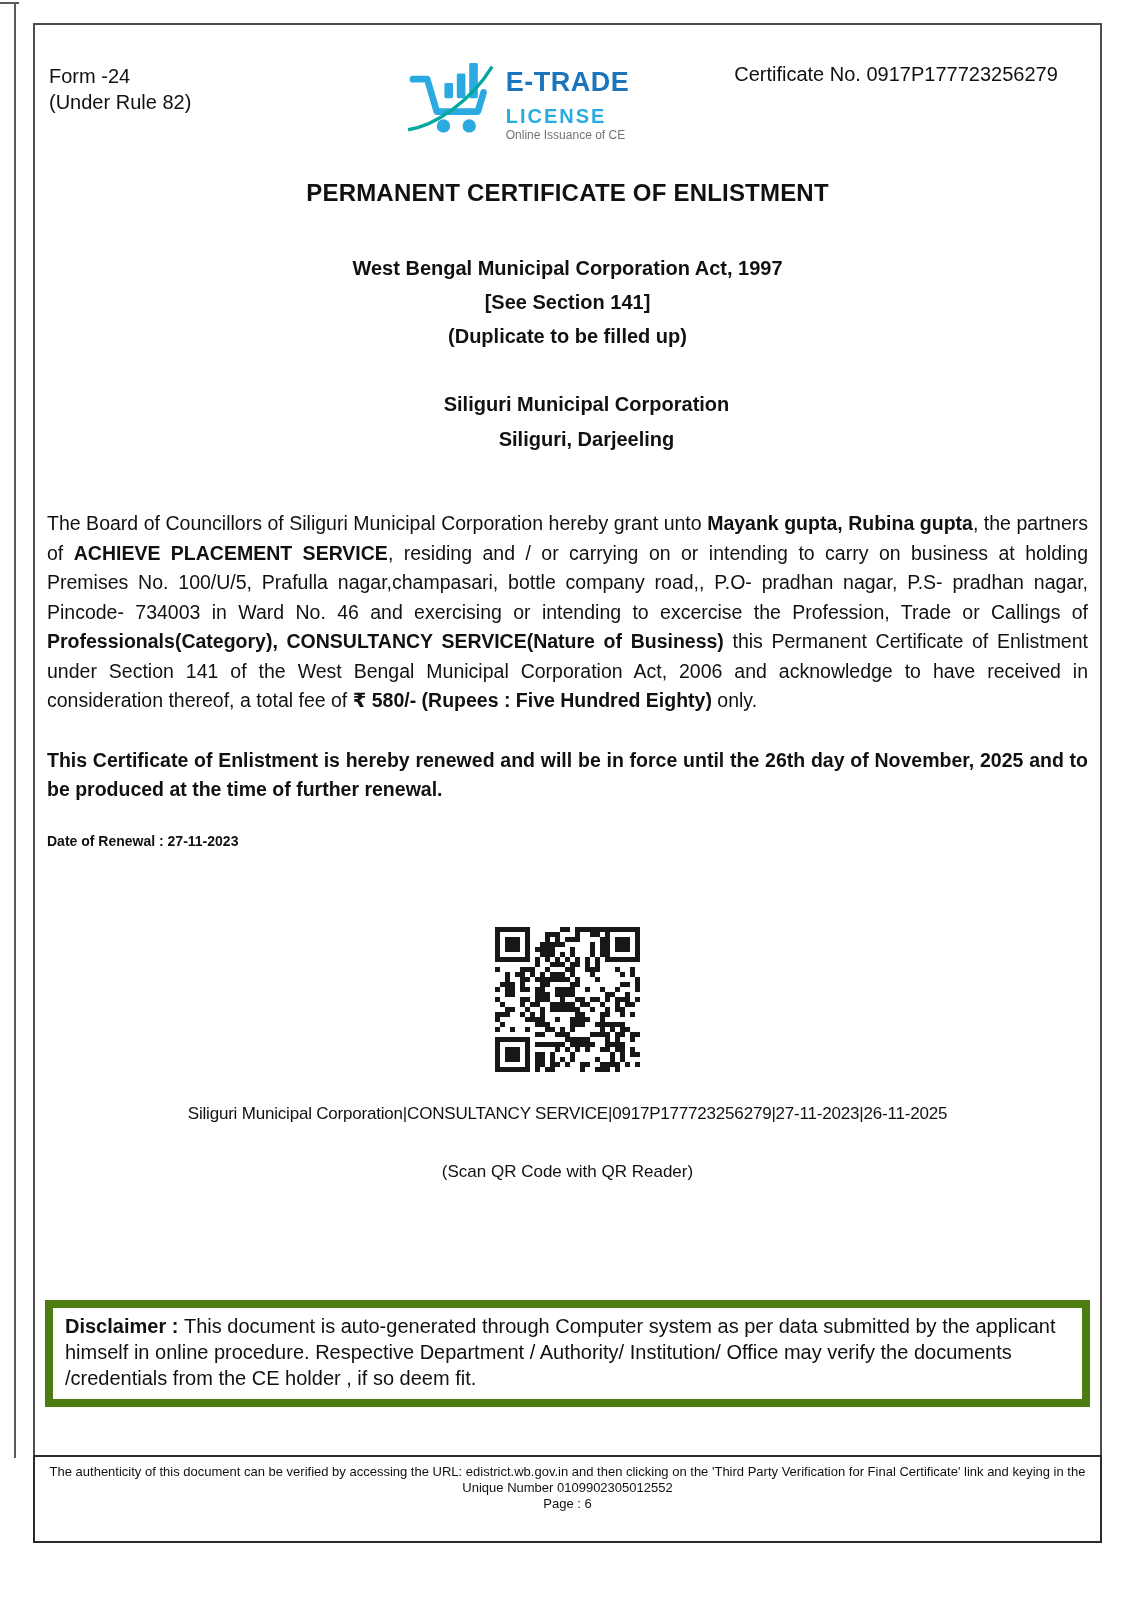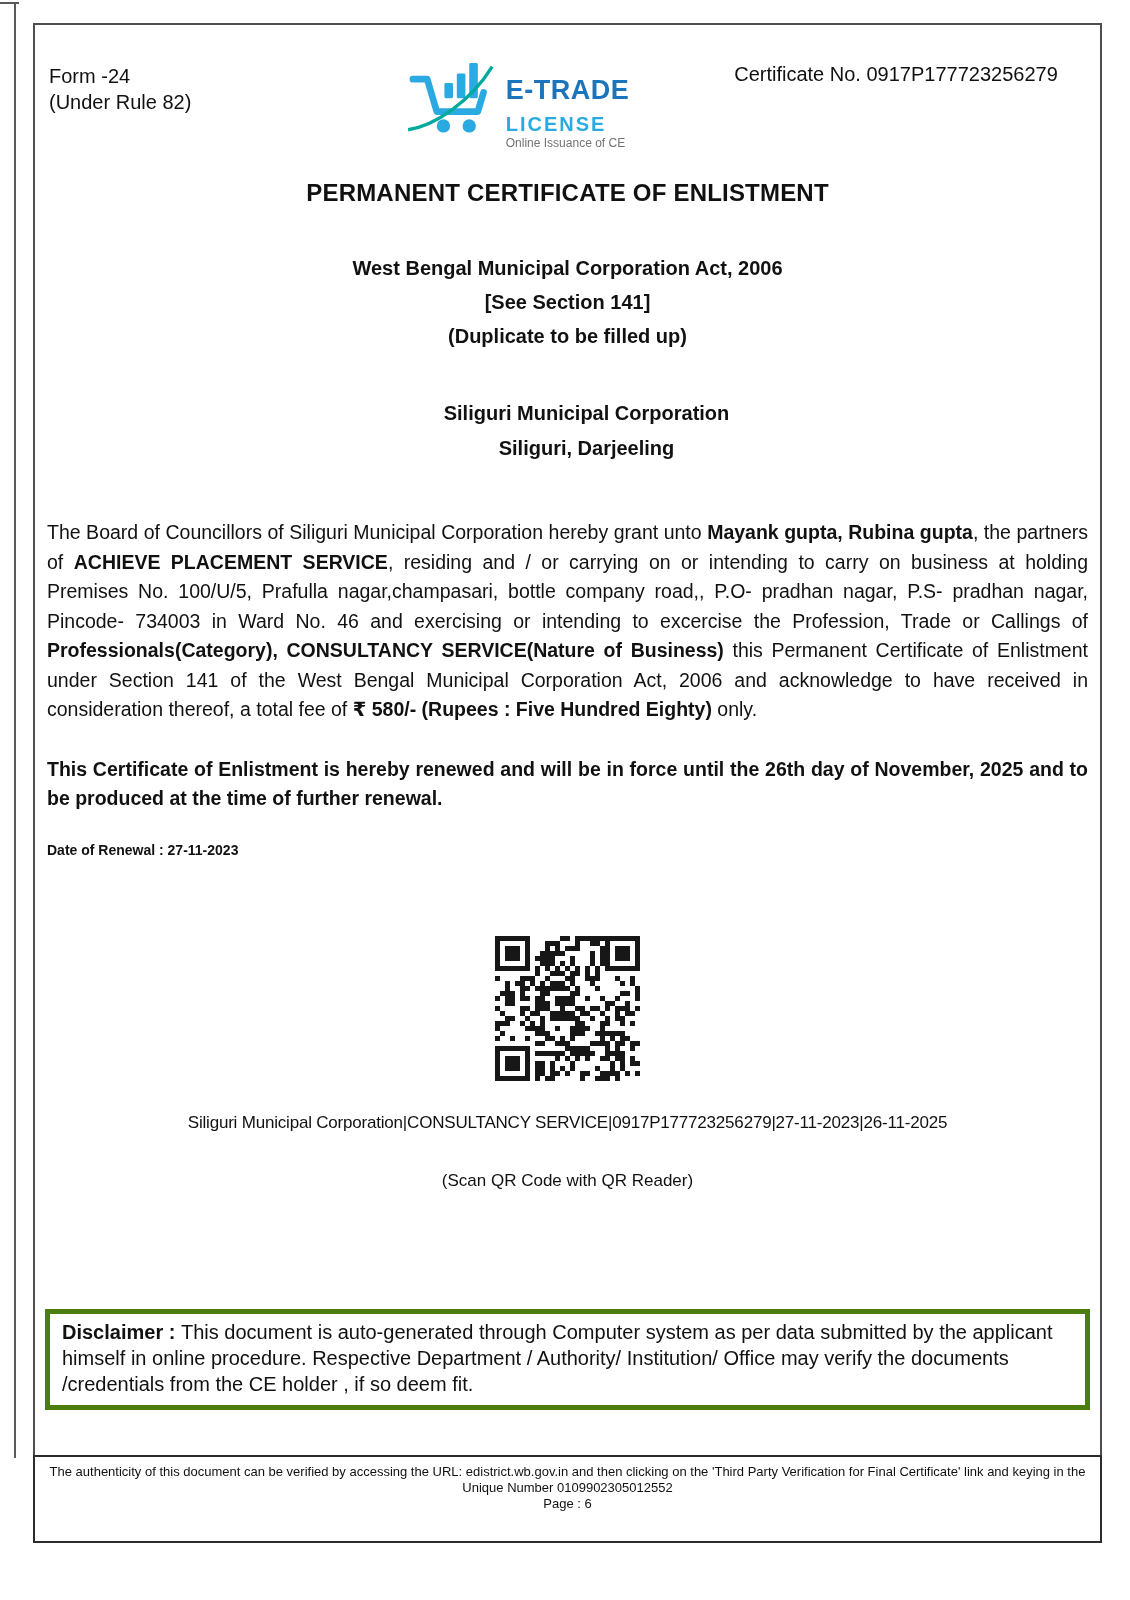--- a/index.html
+++ b/index.html
@@ -16,48 +16,48 @@
   .main-box{
     position:absolute;left:33px;top:23px;width:1065px;height:1430px;
     border:2px solid #4d4d4d;background:#fff;box-sizing:content-box;
   }
   .header-row{
     display:flex;justify-content:space-between;align-items:flex-start;
     margin:38px 14px 0 14px;
     gap:39px;
   }
   .form-info{font-size:20px;line-height:26px;width:240px;}
-  .logo{display:flex;align-items:flex-end;margin-top:-2px;margin-left:40px;}
+  .logo{display:flex;align-items:center;margin-top:-2px;margin-left:40px;}
   .logo-text{margin-left:6px;line-height:1;}
   .logo-l1{font-size:27px;font-weight:bold;letter-spacing:.5px;color:#1b75bc;}
   .logo-l2{font-size:20px;font-weight:bold;letter-spacing:2px;color:#29abe2;margin-top:10px;}
   .logo-l3{font-size:12px;color:#737373;margin-top:3px;}
   .cert-no{font-size:20px;width:380px;text-align:center;white-space:nowrap;}
 
   .doc-title{font-size:24px;font-weight:bold;text-align:center;margin:30px 0 0 0;letter-spacing:.2px;}
   .subtitles{margin-top:44px;text-align:center;font-size:20px;font-weight:bold;line-height:34px;}
-  .municipality{margin-top:43px;text-align:center;font-size:20px;font-weight:bold;line-height:35px;padding-left:38px;}
+  .municipality{margin-top:34px;text-align:center;font-size:20px;font-weight:bold;line-height:35px;padding-left:38px;}
 
   .body-par{
     margin:52px 12px 0 12px;font-size:19.5px;line-height:29.5px;
     text-align:justify;
   }
   .renewal-par{
     margin:30px 12px 0 12px;font-size:19.5px;line-height:29.5px;
     font-weight:bold;text-align:justify;
   }
   .date-renewal{margin:28px 12px 0 12px;font-size:14px;font-weight:bold;}
 
   .qr-wrap{margin-top:78px;text-align:center;}
   .qr-wrap svg{display:inline-block;background:#fff;}
   .qr-caption{margin-top:28px;text-align:center;font-size:17px;letter-spacing:-.2px;}
   .qr-hint{margin-top:38px;text-align:center;font-size:17px;}
 
   .disclaimer-box{
-    margin:118px 10px 0 10px;border:5px solid #4d7c0f;
+    margin:118px 10px 0 10px;border:8px solid #4d7c0f;
     padding:5px 12px 8px 12px;font-size:20px;line-height:26px;text-align:left;
   }
 
   .footer-box{
     position:absolute;left:33px;top:1455px;width:1065px;height:84px;
     border:2px solid #2b2b2b;background:#fff;box-sizing:content-box;
     text-align:center;font-size:13px;line-height:16px;
   }
   .footer-inner{padding:7px 12px 0 12px;}
   .bold{font-weight:bold;}
@@ -97,21 +97,21 @@
           <div class="logo-l3">Online Issuance of CE</div>
         </div>
       </div>
 
       <div class="cert-no">Certificate No. 0917P177723256279</div>
     </div>
 
     <h1 class="doc-title">PERMANENT CERTIFICATE OF ENLISTMENT</h1>
 
     <div class="subtitles">
-      <div>West Bengal Municipal Corporation Act, 2006</div>
+      <div>West Bengal Municipal Corporation Act, 1997</div>
       <div>[See Section 141]</div>
       <div>(Duplicate to be filled up)</div>
     </div>
 
     <div class="municipality">
       <div>Siliguri Municipal Corporation</div>
       <div>Siliguri, Darjeeling</div>
     </div>
 
     <p class="body-par"><span>The Board of Councillors of Siliguri Municipal Corporation hereby grant unto </span><span class="bold">Mayank gupta, Rubina gupta</span><span>, the partners of </span><span class="bold">ACHIEVE PLACEMENT SERVICE</span><span>, residing and / or carrying on or intending to carry on business at holding Premises No. 100/U/5, Prafulla nagar,champasari, bottle company road,, P.O- pradhan nagar, P.S- pradhan nagar, Pincode- 734003 in Ward No.  46 and exercising or intending to excercise the Profession, Trade or Callings of </span><span class="bold">Professionals(Category), CONSULTANCY SERVICE(Nature of Business)</span><span> this Permanent Certificate of Enlistment under Section 141 of the West Bengal Municipal Corporation Act, 2006 and acknowledge to have received in consideration thereof, a total fee of </span><span class="bold">₹ 580/- (Rupees : Five Hundred Eighty)</span><span> only.</span></p>

